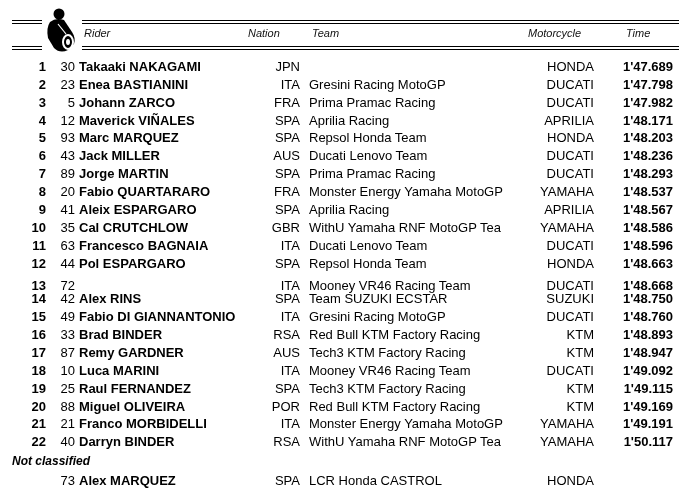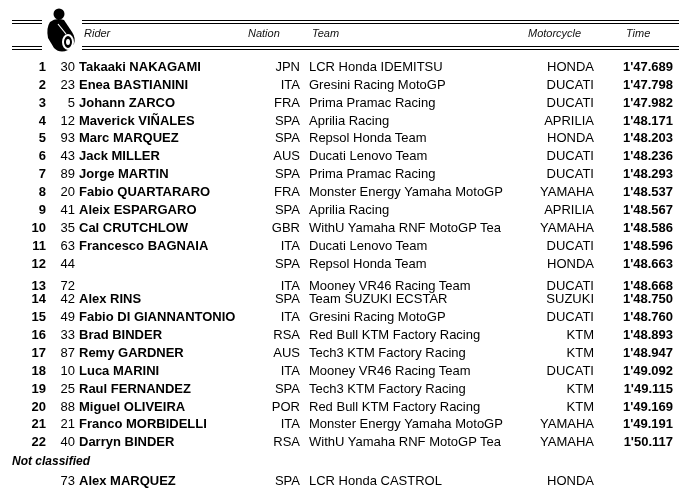--- a/index.html
+++ b/index.html
@@ -42,21 +42,20 @@
   <div class="hdr" style="left:312px">Team</div>
   <div class="hdr" style="left:528px">Motorcycle</div>
   <div class="hdr" style="left:626px">Time</div>
 
   <div id="rows">
       <div class="row" style="top: 58px;">
         <span class="pos">1</span>
         <span class="num">30</span>
         <span class="name">Takaaki NAKAGAMI</span>
         <span class="nat">JPN</span>
-        <span class="team">LCR Honda IDEMITSU</span>
         <span class="moto">HONDA</span>
         <span class="time">1'47.689</span>
       </div>
       <div class="row" style="top: 75.87px;">
         <span class="pos">2</span>
         <span class="num">23</span>
         <span class="name">Enea BASTIANINI</span>
         <span class="nat">ITA</span>
         <span class="team">Gresini Racing MotoGP</span>
         <span class="moto">DUCATI</span>
@@ -139,20 +138,21 @@
         <span class="num">63</span>
         <span class="name">Francesco BAGNAIA</span>
         <span class="nat">ITA</span>
         <span class="team">Ducati Lenovo Team</span>
         <span class="moto">DUCATI</span>
         <span class="time">1'48.596</span>
       </div>
       <div class="row" style="top: 254.57px;">
         <span class="pos">12</span>
         <span class="num">44</span>
+        <span class="name">Pol ESPARGARO</span>
         <span class="nat">SPA</span>
         <span class="team">Repsol Honda Team</span>
         <span class="moto">HONDA</span>
         <span class="time">1'48.663</span>
       </div>
       <div class="row" style="top: 277px;">
         <span class="pos">13</span>
         <span class="num">72</span>
         <span class="nat">ITA</span>
         <span class="team">Mooney VR46 Racing Team</span>

